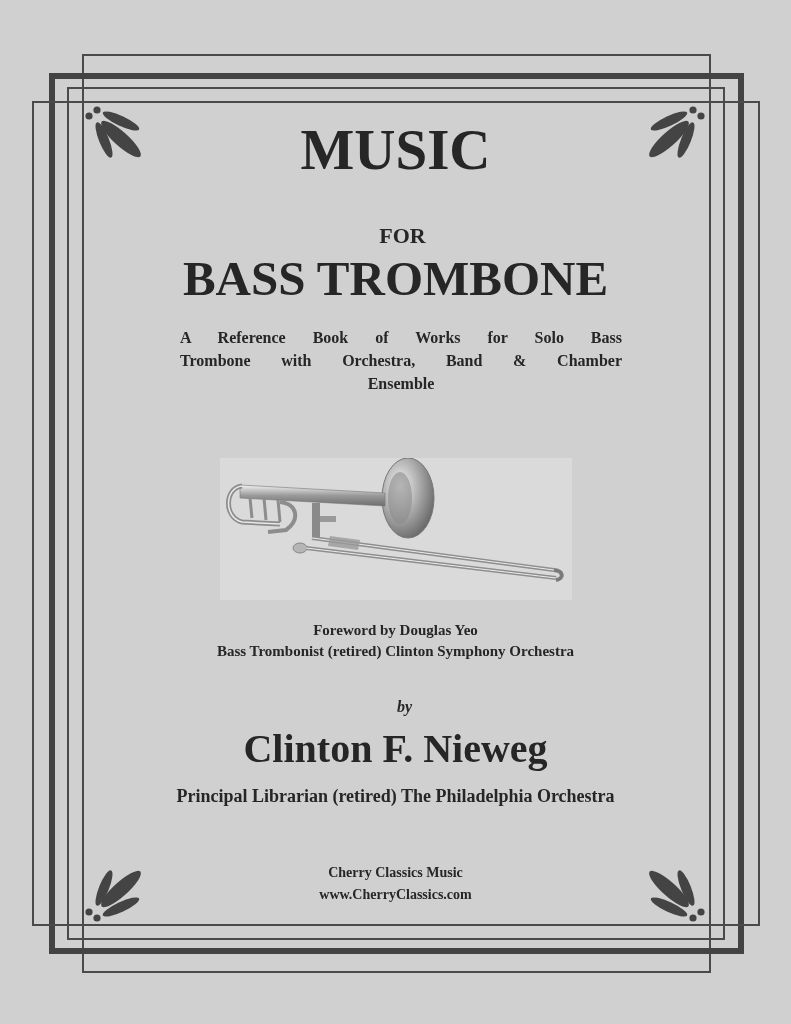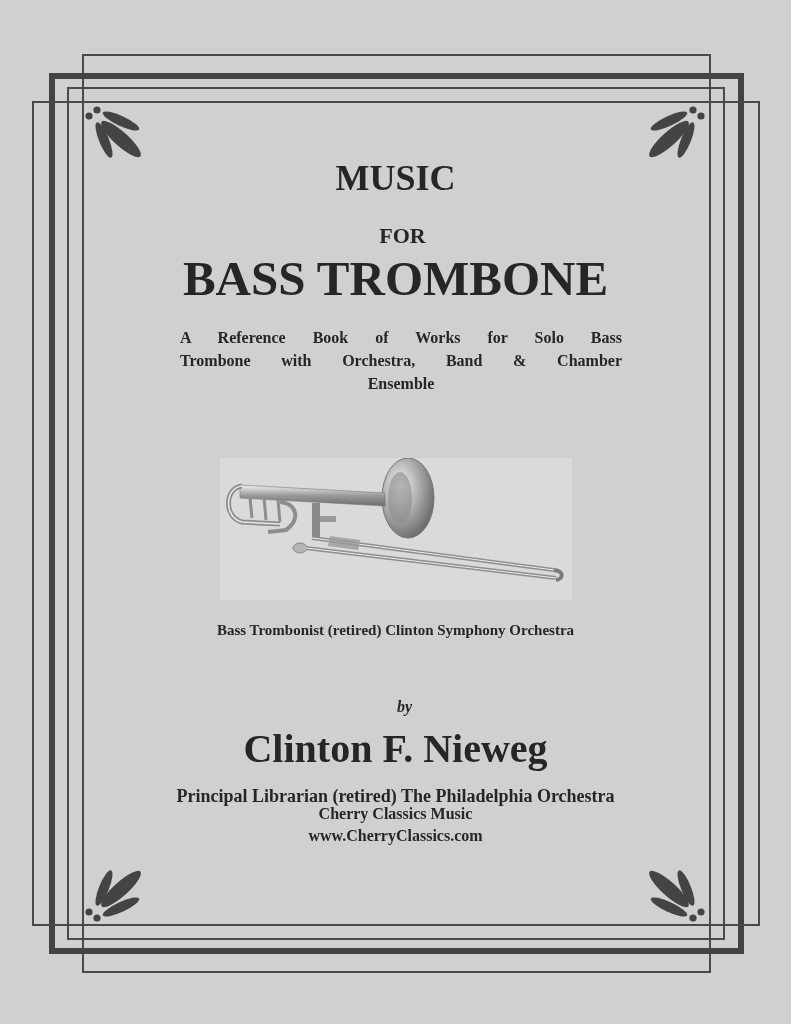--- a/index.html
+++ b/index.html
@@ -18,21 +18,21 @@
   .f-d { left: 32px; top: 101px; width: 728px; height: 825px; border-width: 2px; }
 
   .orn { position: absolute; width: 64px; height: 64px; }
   .orn svg { width: 100%; height: 100%; display: block; }
   .orn-tl { left: 84px; top: 104px; }
   .orn-tr { left: 642px; top: 104px; transform: scaleX(-1); }
   .orn-bl { left: 84px; top: 860px; transform: scaleY(-1); }
   .orn-br { left: 642px; top: 860px; transform: scale(-1,-1); }
 
   .txt { position: absolute; left: 0; width: 791px; text-align: center; white-space: nowrap; font-weight: bold; }
-  .title-1 { top: 148px; font-size: 36px; line-height: 60px; letter-spacing: 0px; text-align: center; }
+  .title-1 { top: 120px; font-size: 57px; line-height: 60px; letter-spacing: 0px; text-align: center; }
   .title-2 { top: 222px; font-size: 22px; line-height: 28px; margin-left: 7px; }
   .title-3 { top: 250px; font-size: 49px; line-height: 58px; }
 
   .subtitle {
     position: absolute; left: 180px; width: 442px; top: 326px;
     font-weight: bold; font-size: 16px; line-height: 23px;
   }
   .subtitle .just { display: block; text-align: justify; text-align-last: justify; white-space: nowrap; }
   .subtitle .ctr { display: block; text-align: center; }
 
@@ -40,21 +40,21 @@
     position: absolute; left: 220px; top: 458px; width: 352px; height: 142px;
     background: #dadada;
   }
   .photo svg { width: 100%; height: 100%; display: block; }
 
   .fw { font-size: 15px; line-height: 21px; top: 620px; }
   .fw span { display: block; }
   .by { top: 697px; font-size: 16px; font-style: italic; line-height: 20px; padding-left: 9px; }
   .author { top: 726px; font-size: 40px; line-height: 46px; }
   .role { top: 786px; font-size: 18px; line-height: 20px; }
-  .pub { top: 803px; font-size: 16px; line-height: 22px; }
+  .pub { top: 862px; font-size: 14px; line-height: 22px; }
   .pub span { display: block; }
 </style>
 </head>
 <body>
 
 <div class="frame f-a"></div>
 <div class="frame f-b"></div>
 <div class="frame f-c"></div>
 <div class="frame f-d"></div>
 
@@ -145,20 +145,21 @@
     <path d="M86 90 L336 120" stroke="#8e8e8e" stroke-width="4"></path>
     <path d="M86 90 L336 120" stroke="#ececec" stroke-width="1"></path>
     <path d="M92 80 L334 112" stroke="#8e8e8e" stroke-width="4"></path>
     <path d="M92 80 L334 112" stroke="#ececec" stroke-width="1"></path>
     <path d="M334 112 C344 113, 344 121, 336 122" fill="none" stroke="#7a7a7a" stroke-width="4"></path>
     <path d="M110 78 L140 82 L138 92 L108 88 Z" fill="#9a9a9a" opacity="0.8"></path>
   </svg>
 </div>
 
 <div class="txt fw">
+  <span>Foreword by Douglas Yeo</span>
   <span>Bass Trombonist (retired) Clinton Symphony Orchestra</span>
 </div>
 
 <div class="txt by">by</div>
 <div class="txt author">Clinton F. Nieweg</div>
 <div class="txt role">Principal Librarian (retired) The Philadelphia Orchestra</div>
 
 <div class="txt pub">
   <span>Cherry Classics Music</span>
   <span>www.CherryClassics.com</span>

